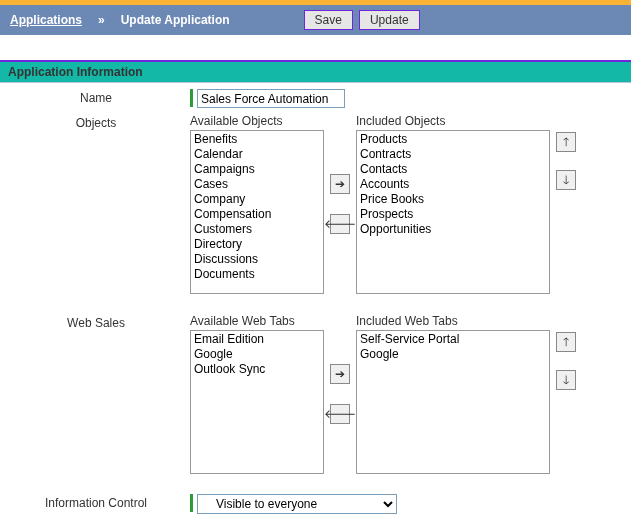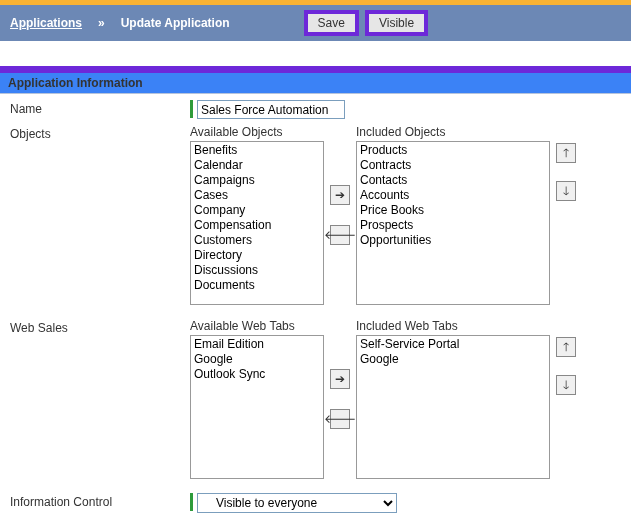--- a/index.html
+++ b/index.html
@@ -31,50 +31,50 @@
     color: #fff;
     font-weight: bold;
     margin: 0 2px;
   }
   .header-bar .title {
     color: #fff;
     font-weight: bold;
   }
   .btn {
     background: #e6e6e6;
-    border: 4px solid #6d28d9;
+    border: 1px solid #6d28d9;
     padding: 2px 10px;
     font-size: 12px;
     cursor: pointer;
     color: #333;
   }
   .btn-group {
     margin-left: 60px;
     display: flex;
     gap: 6px;
   }
   .white-gap { height: 25px; background: #fff; }
   .section-header {
-    background: #3b82f6;
-    border-top: 7px solid #6d28d9;
+    background: #14b8a6;
+    border-top: 2px solid #6d28d9;
     border-bottom: 1px solid #b6c4dc;
     padding: 3px 8px;
     font-weight: bold;
     color: #333;
   }
   .form-area { padding: 6px 10px 10px 10px; }
   .row {
     display: flex;
     align-items: flex-start;
-    margin-bottom: 14px;
+    margin-bottom: 20px;
   }
   .row.compact { margin-bottom: 6px; }
   .label-cell {
     width: 180px;
-    text-align: left;
+    text-align: center;
     padding-right: 8px;
     padding-top: 2px;
     color: #333;
   }
   .req-bar {
     display: inline-block;
     width: 3px;
     height: 18px;
     background: #2e9b3b;
     vertical-align: middle;
@@ -147,21 +147,21 @@
 <body>
 
 <div class="orange-bar"></div>
 
 <div class="header-bar">
   <a href="#">Applications</a>
   <span class="sep">»</span>
   <span class="title">Update Application</span>
   <span class="btn-group">
     <button class="btn">Save</button>
-    <button class="btn">Visible</button>
+    <button class="btn">Update</button>
   </span>
 </div>
 
 <div class="white-gap"></div>
 
 <div class="section-header">Application Information</div>
 
 <div class="form-area">
 
   <div class="row compact">

